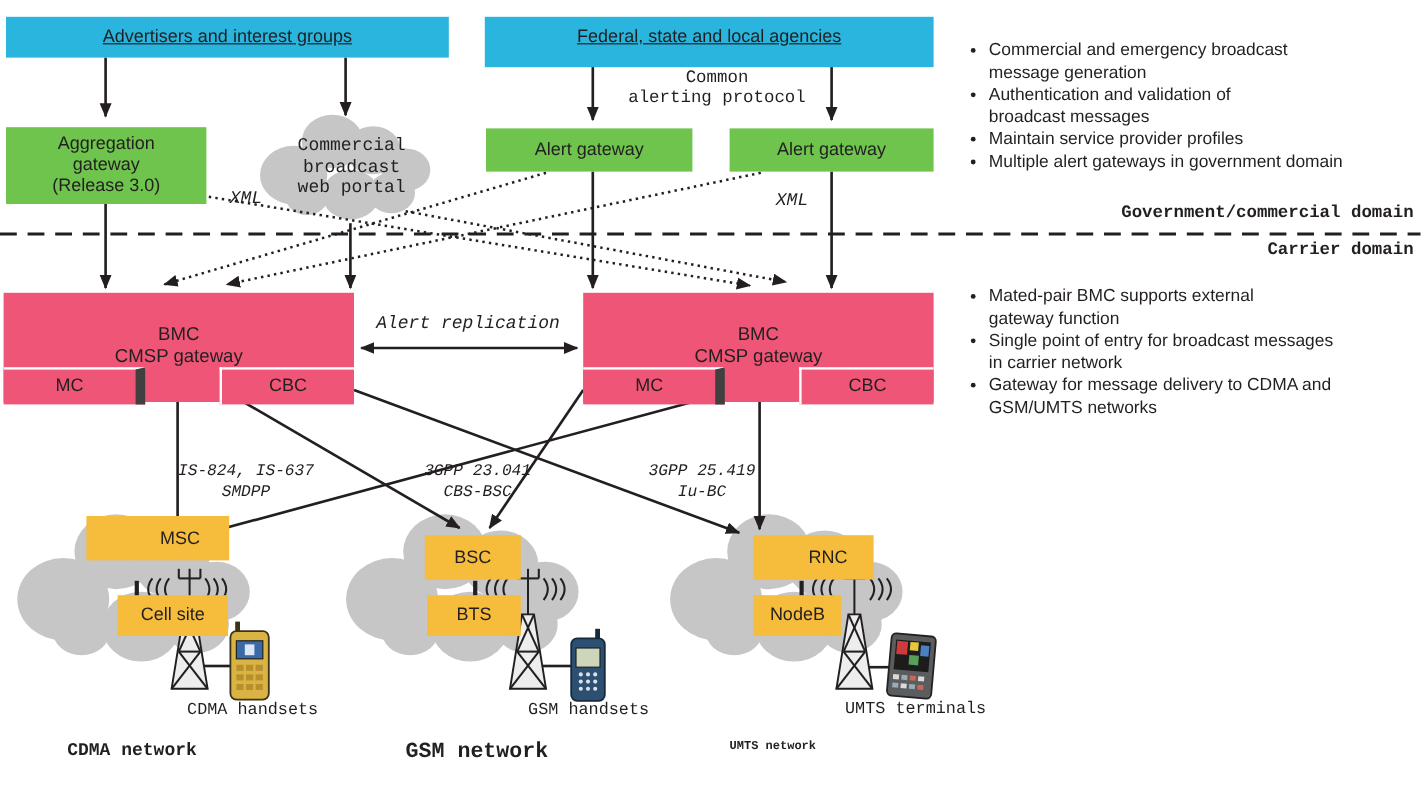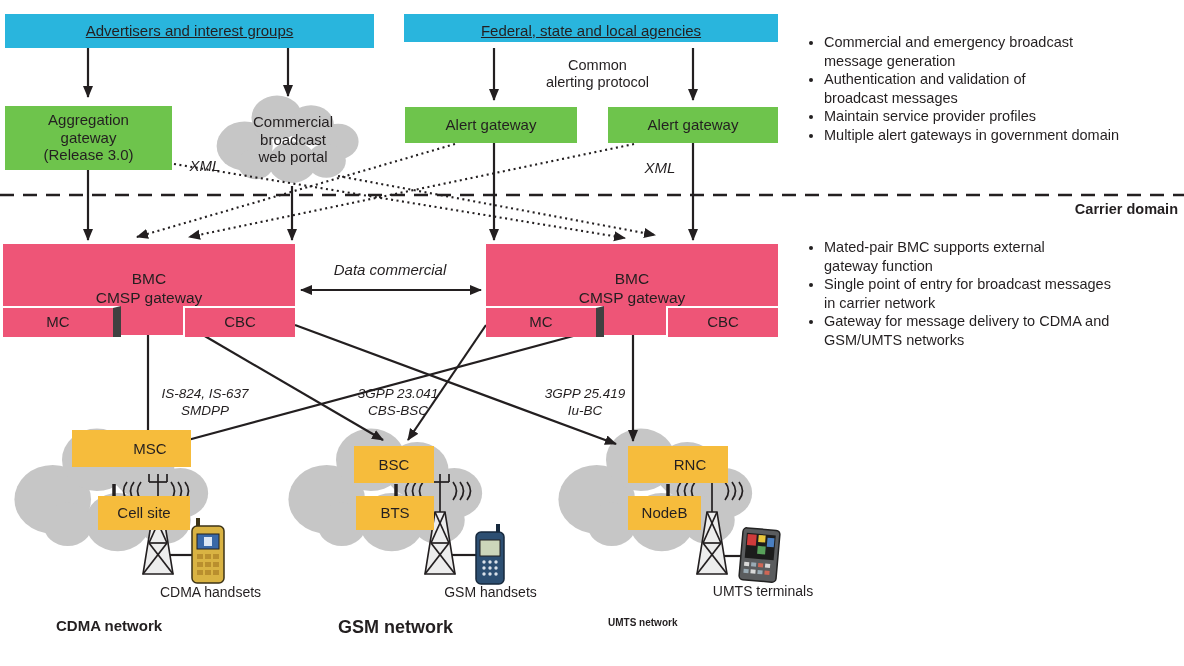--- a/index.html
+++ b/index.html
@@ -1,19 +1,19 @@
 <!DOCTYPE html>
 <html style="--cyan: #29b5dd; --green: #6ec44c; --pink: #ee5577; --orange: #f6bc3c; --cloud: #c6c6c6; --ink: #231f20;"><head>
 <meta charset="utf-8">
 <style>
   html,body{margin:0;padding:0;background:#fff;}
   body{font-family:"Liberation Sans",sans-serif;color:#231f20;}
   .stage{position:relative;width:1184px;height:666px;background:#fff;overflow:hidden;}
   .stage svg{position:absolute;left:0;top:0;z-index:0;}
-  .lbl{position:absolute;z-index:2;text-align:center;white-space:pre-line;color:var(--ink);}
+  .lbl{position:absolute;z-index:2;text-align:center;white-space:pre-line;color:var(--ink);font-family:Liberation Mono, monospace;}
   .box{position:absolute;z-index:1;text-align:center;white-space:pre-line;color:var(--ink);}
   .cyan{background:var(--cyan);font-size:15px;text-decoration:underline;}
   .green{background:var(--green);font-size:15px;}
   .pink{background:var(--pink);}
   .orange{background:var(--orange);font-size:15px;}
   .bmc-title{padding-top:7px;line-height:19px;font-size:15.5px;}
   .sub{position:absolute;background:var(--pink);height:29px;width:110px;top:62px;
        line-height:27px;text-align:center;font-size:15px;}
   .sub.mc{left:0;border-top:2px solid #fff;border-right:8px solid #404040;}
   .sub.cbc{right:0;border-top:2px solid #fff;border-left:2px solid #fff;}
@@ -165,50 +165,51 @@
         <rect x="759" y="563" width="5" height="4" fill="#cf6655"></rect>
         <rect x="766" y="563" width="5" height="4" fill="#d9d9d9"></rect>
       <rect x="745" y="570" width="5" height="4" fill="#9aabb5"></rect>
         <rect x="752" y="570" width="5" height="4" fill="#d9d9d9"></rect>
         <rect x="759" y="570" width="5" height="4" fill="#9aabb5"></rect>
         <rect x="766" y="570" width="5" height="4" fill="#cf6655"></rect>
     </g>
   </svg>
 
   <div class="box cyan" style="left:5px;top:14px;width:369px;height:34px;line-height:34px;">Advertisers and interest groups</div>
-  <div class="box cyan" style="left:404px;top:14px;width:374px;height:28px;line-height:34px;">Federal, state and local agencies</div>
+  <div class="box cyan" style="left:404px;top:14px;width:374px;height:42px;line-height:34px;">Federal, state and local agencies</div>
 
   <div class="box green" style="left:5px;top:106px;width:167px;height:59px;padding-top:5px;line-height:17.5px;">Aggregation
 gateway
 (Release 3.0)</div>
   <div class="lbl" style="left:227px;top:113px;width:132px;line-height:17.5px;font-size:15px;">Commercial
 broadcast
 web portal</div>
   <div class="box green" style="left:405px;top:107px;width:172px;height:36px;line-height:36px;">Alert gateway</div>
   <div class="box green" style="left:608px;top:107px;width:170px;height:36px;line-height:36px;">Alert gateway</div>
   <div class="lbl" style="left:515px;top:57px;width:165px;line-height:17px;font-size:14.5px;">Common
 alerting protocol</div>
   <div class="lbl italic" style="left:170px;top:157px;width:70px;font-size:15px;">XML</div>
   <div class="lbl italic" style="left:625px;top:159px;width:70px;font-size:15px;">XML</div>
 
+  <div class="lbl bold" style="right:6px;top:170px;width:320px;text-align:right;font-size:14.5px;">Government/commercial domain</div>
   <div class="lbl bold" style="right:6px;top:201px;width:320px;text-align:right;font-size:14.5px;">Carrier domain</div>
 
   <div class="box pink" style="left:3px;top:244px;width:292px;height:91px;">
     <div class="bmc-title">BMC
 CMSP gateway</div>
     <div class="sub mc">MC</div>
     <div class="sub cbc">CBC</div>
   </div>
   <div class="box pink" style="left:486px;top:244px;width:292px;height:91px;">
     <div class="bmc-title">BMC
 CMSP gateway</div>
     <div class="sub mc">MC</div>
     <div class="sub cbc">CBC</div>
   </div>
-  <div class="lbl italic" style="left:300px;top:261px;width:180px;font-size:15px;">Data commercial</div>
+  <div class="lbl italic" style="left:300px;top:261px;width:180px;font-size:15px;">Alert replication</div>
 
   <div class="lbl italic" style="left:140px;top:385px;width:130px;line-height:17px;font-size:13.5px;">IS-824, IS-637
 SMDPP</div>
   <div class="lbl italic" style="left:333px;top:385px;width:130px;line-height:17px;font-size:13.5px;">3GPP 23.041
 CBS-BSC</div>
   <div class="lbl italic" style="left:520px;top:385px;width:130px;line-height:17px;font-size:13.5px;">3GPP 25.419
 Iu-BC</div>
 
   <div class="box orange" style="left:72px;top:430px;width:82px;height:37px;line-height:37px;padding-left:37px;">MSC</div>
   <div class="box orange" style="left:98px;top:496px;width:92px;height:34px;line-height:34px;">Cell site</div>

